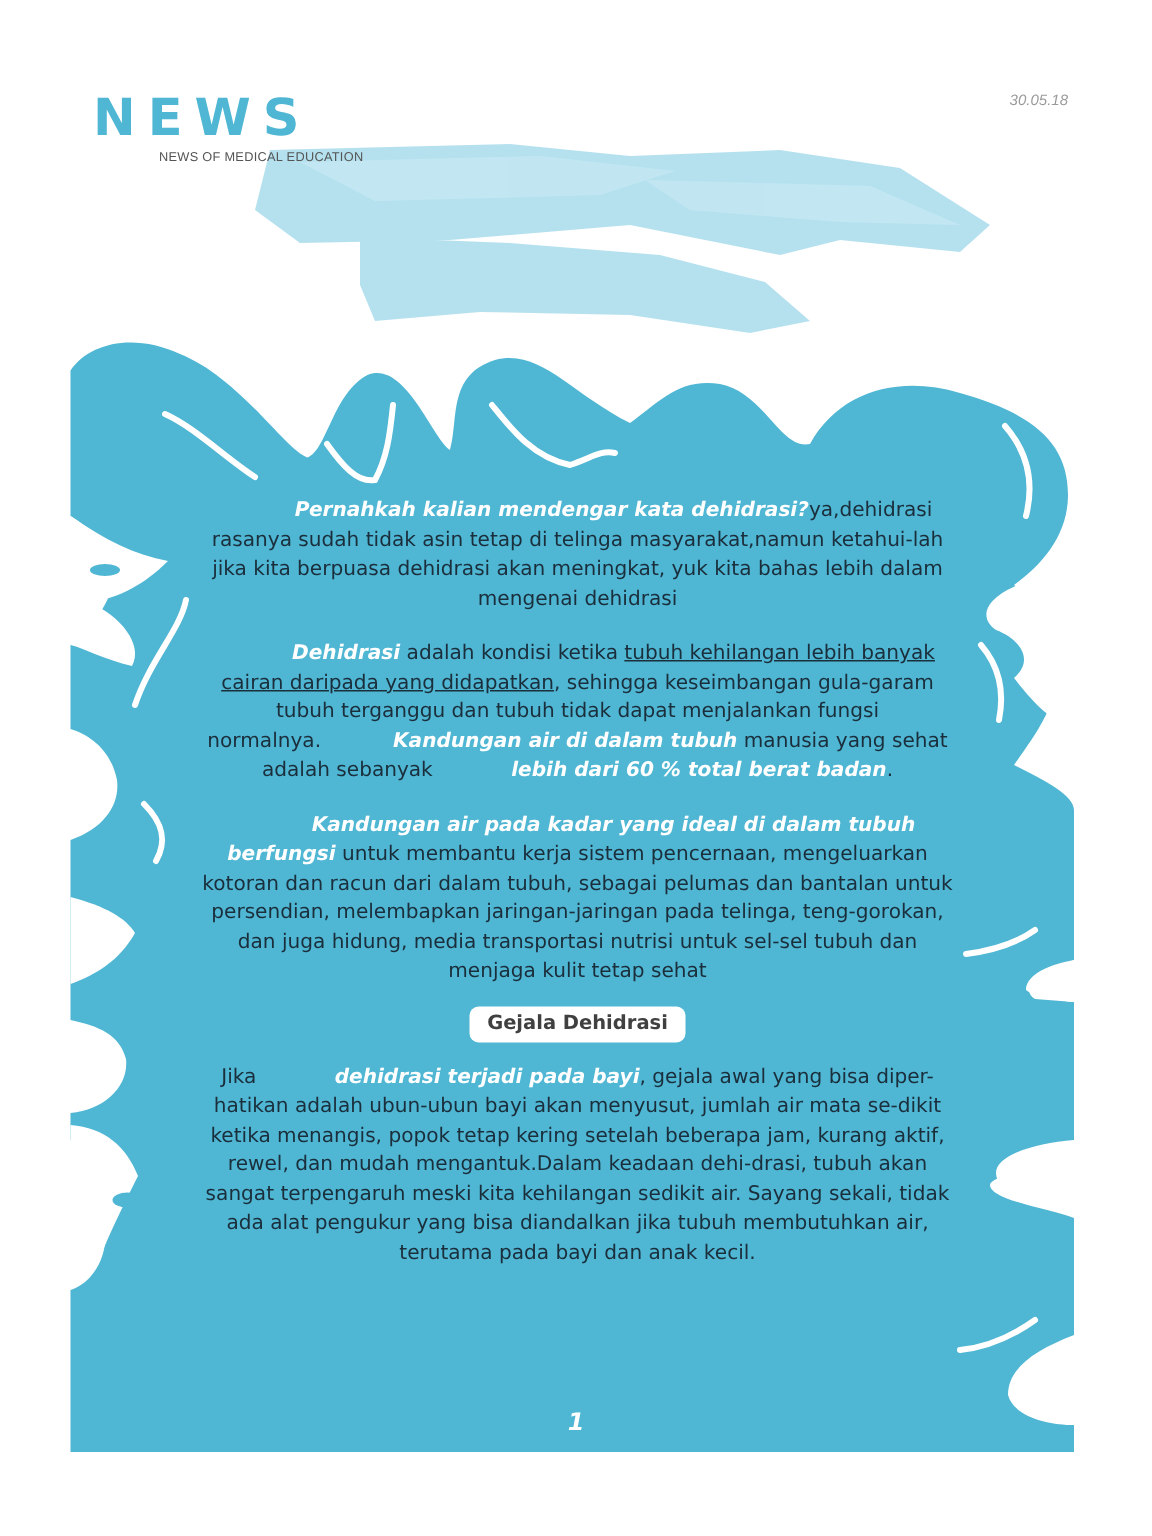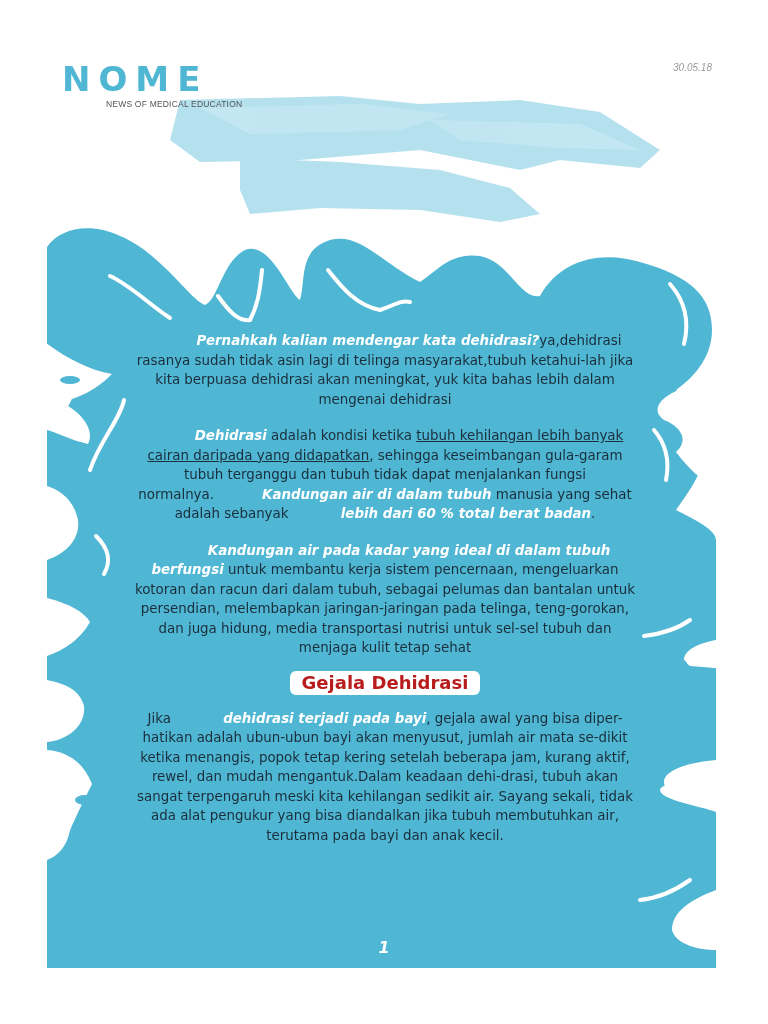--- a/index.html
+++ b/index.html
@@ -8,21 +8,21 @@
   .logo-title{font-family:"DejaVu Sans",sans-serif;font-weight:bold;font-size:34px;letter-spacing:8px;color:#4fb6d3;line-height:34px;}
   .logo-sub{font-family:"Liberation Sans",sans-serif;font-size:8.5px;color:#555;letter-spacing:0.2px;margin-top:3px;padding-left:44px;}
   .date{position:absolute;right:56px;top:62px;font-family:"Liberation Sans",sans-serif;font-style:italic;font-size:10px;color:#9a9a9a;}
   .wash{position:absolute;left:0;top:0;width:768px;height:260px;}
   .panel{position:absolute;left:0;top:0;width:768px;height:1024px;}
   .content{position:absolute;left:130px;top:331px;width:510px;text-align:center;color:#1a2e3b;font-family:"DejaVu Sans",sans-serif;font-size:13.4px;line-height:19.5px;}
   .content p{margin:0 0 17px 0;}
   .hl{color:#ffffff;font-weight:bold;font-style:italic;margin-left:48px;}
   .ul{text-decoration:underline;}
   .badge-wrap{text-align:center;margin:-4px 0 14px 0;}
-  .badge{display:inline-block;background:#ffffff;color:#b91c1c;font-weight:bold;font-size:18px;padding:3px 12px;border-radius:6px;line-height:18px;}
+  .badge{display:inline-block;background:#ffffff;color:#404040;font-weight:bold;font-size:13px;padding:3px 12px;border-radius:6px;line-height:18px;}
   .page-num{position:absolute;left:0;width:768px;top:938px;text-align:center;color:#ffffff;font-weight:bold;font-style:italic;font-size:16px;}
 </style>
 </head>
 <body>
 
 <svg class="wash" viewBox="0 0 768 260">
   <g fill="#a9dced" opacity="0.85">
     <path d="M180 100 L340 96 L420 104 L520 100 L600 112 L660 150 L640 168 L560 160 L520 170 L420 150 L300 160 L200 162 L170 140 Z"></path>
     <path d="M240 158 L340 162 L440 170 L510 188 L540 214 L500 222 L420 210 L320 208 L250 214 L240 190 Z"></path>
   </g>
@@ -54,29 +54,29 @@
     <path d="M716 760 C690 762 664 770 664 782 C664 796 690 800 716 806 Z"></path>
   </g>
   <g fill="#4fb6d3">
     <ellipse cx="85" cy="800" rx="10" ry="5"></ellipse>
     <ellipse cx="85" cy="830" rx="7" ry="5"></ellipse>
     <ellipse cx="70" cy="380" rx="10" ry="4"></ellipse>
   </g>
 </svg>
 
 <div class="logo">
-  <div class="logo-title">NOME</div>
+  <div class="logo-title">NEWS</div>
   <div class="logo-sub">NEWS OF MEDICAL EDUCATION</div>
 </div>
 
 <div class="date">30.05.18</div>
 
 <div class="content">
   <p>
-    <span class="hl">Pernahkah kalian mendengar kata dehidrasi?</span><span>ya,dehidrasi rasanya sudah tidak asin lagi di telinga masyarakat,tubuh ketahui-lah jika kita berpuasa dehidrasi akan meningkat, yuk kita bahas lebih dalam mengenai dehidrasi</span>
+    <span class="hl">Pernahkah kalian mendengar kata dehidrasi?</span><span>ya,dehidrasi rasanya sudah tidak asin tetap di telinga masyarakat,namun ketahui-lah jika kita berpuasa dehidrasi akan meningkat, yuk kita bahas lebih dalam mengenai dehidrasi</span>
   </p>
   <p>
     <span class="hl">Dehidrasi</span><span> adalah kondisi ketika </span><span class="ul">tubuh kehilangan lebih banyak cairan daripada yang didapatkan</span><span>, sehingga keseimbangan gula-garam tubuh terganggu dan tubuh tidak dapat menjalankan fungsi normalnya.</span><span class="hl">Kandungan air di dalam tubuh</span><span> manusia yang sehat adalah sebanyak </span><span class="hl">lebih dari 60 % total berat badan</span><span>.</span>
   </p>
   <p>
     <span class="hl">Kandungan air pada kadar yang ideal di dalam tubuh berfungsi</span><span> untuk membantu kerja sistem pencernaan, mengeluarkan kotoran dan racun dari dalam tubuh, sebagai pelumas dan bantalan untuk persendian, melembapkan jaringan-jaringan pada telinga, teng-gorokan, dan juga hidung, media transportasi nutrisi untuk sel-sel tubuh dan menjaga kulit tetap sehat</span>
   </p>
   <div class="badge-wrap">
     <span class="badge">Gejala Dehidrasi</span>
   </div>

